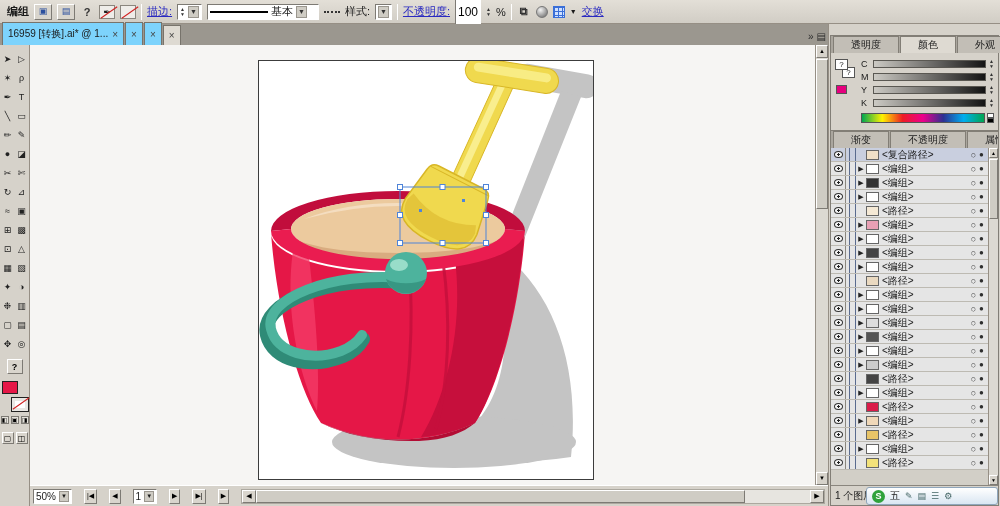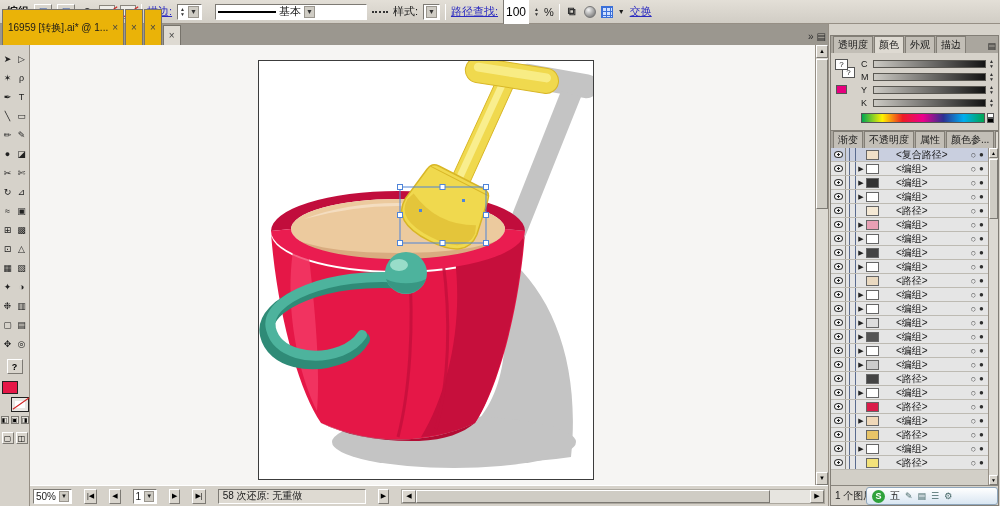--- a/index.html
+++ b/index.html
@@ -27,21 +27,21 @@
   .dashicon { width:16px; height:10px; border-top:2px dotted #333; margin-top:8px; }
   .opacity-input { width:26px; height:14px; border:1px solid; border-color:#7d7a74 #fff #fff #7d7a74; font-size:12px; padding:16px 2px; }
   .sphere { width:12px; height:12px; border-radius:50%; background:radial-gradient(circle at 35% 30%,#f4f4f4,#8d8d8d 70%,#5c5c5c); border:1px solid #777; }
   .gridicon { width:12px; height:12px; background:
       linear-gradient(#3a6fd8 1px,transparent 1px),linear-gradient(90deg,#3a6fd8 1px,transparent 1px),#cfe0ff;
       background-size:4px 4px; border:1px solid #3a6fd8; }
 
   
   .doc-tabs { position:absolute; left:0; top:24px; width:828px; height:21px; background:#9b978f;
     display:flex; align-items:flex-end; padding:0 2px; }
-  .doc-tab { height:36px; background:#eab308; border:1px solid #77736b; border-bottom:none;
+  .doc-tab { height:23px; background:#7dd3fc; border:1px solid #77736b; border-bottom:none;
     display:flex; align-items:center; gap:4px; padding:0 5px; margin-right:1px; font-size:10px;
     max-width:248px; white-space:nowrap; overflow:hidden; }
   .doc-tab.active { background:#dedad2; height:20px; }
   .tab-close { color:#444; font-size:10px; }
   .tab-ctrls { margin-left:auto; display:flex; gap:3px; align-items:center; padding-bottom:3px; }
   .tab-ctrls span { font-size:10px; color:#2b2b2b; }
 
   
   .toolbar { position:absolute; left:0; top:45px; width:30px; height:461px; background:#d6d2ca;
     border-right:1px solid #968f85; display:flex; flex-direction:column; align-items:center; padding-top:4px; }
@@ -67,21 +67,21 @@
   .vscroll { position:absolute; right:0; top:0; width:13px; height:440px; background:#dcd9d2; border-left:1px solid #968f85; }
   .sb-btn { position:absolute; left:0; width:12px; height:13px; font-size:6px; line-height:11px; text-align:center;
     border:1px solid; border-color:#fff #7d7a74 #7d7a74 #fff; background:#d6d2ca; padding:0; }
   .vthumb { position:absolute; left:0; top:14px; width:12px; height:150px;
     border:1px solid; border-color:#fff #7d7a74 #7d7a74 #fff; background:#cfccc4; }
 
   
   .dock { position:absolute; left:828px; top:24px; width:172px; height:482px; background:#d6d2ca;
     border-left:1px solid #968f85; padding:11px 1px 0 1px; display:flex; flex-direction:column; }
   .ptabs { height:17px; background:#aaa69e; display:flex; align-items:flex-end; gap:1px; padding:0 2px; font-size:10px; }
-  .ptab { padding:1px 4px; background:#c2beb6; border:1px solid #827e76; border-bottom:none; white-space:nowrap; cursor:pointer; }
+  .ptab { padding:1px 17px; background:#c2beb6; border:1px solid #827e76; border-bottom:none; white-space:nowrap; cursor:pointer; }
   .ptab.active { background:#dedad2; }
   .pmenu { margin-left:auto; font-size:9px; padding-bottom:2px; cursor:pointer; }
   .pgroup1 { height:96px; border:1px solid #827e76; background:#d6d2ca; display:flex; flex-direction:column; }
   .color-body { flex:1; display:flex; padding:4px 4px 3px 4px; gap:4px; }
   .proxy-col { width:22px; position:relative; }
   .pq { position:absolute; width:13px; height:11px; border:1px solid #555; background:#fff; font-size:8px; text-align:center; line-height:10px; }
   .pq.f { left:0; top:2px; z-index:2; } .pq.s { left:7px; top:10px; }
   .proxy-col .mini-sw { position:absolute; left:1px; top:28px; width:11px; height:9px; background:var(--swatch); border:1px solid #555; }
   .chan-col { flex:1; display:flex; flex-direction:column; }
   .crow { display:flex; align-items:center; height:13px; gap:3px; }
@@ -99,21 +99,21 @@
   .layers-wrap { position:relative; flex:1; overflow:hidden; }
   #layers-list { position:absolute; left:0; top:0; right:10px; }
   .lrow { height:14px; display:flex; align-items:center; font-size:10px; background:#e5e5e5; border-bottom:1px solid #bdbab2; cursor:pointer; }
   .lrow.selected { background:#c9cfdf; }
   .eyecell { width:15px; align-self:stretch; border-right:1px solid #8a867e; display:flex; align-items:center; justify-content:center; }
   .eye { width:9px; height:7px; border:1px solid #333; border-radius:50%;
     background:radial-gradient(circle,#222 28%,#f6f6f6 32%); }
   .guides { width:7px; align-self:stretch; border-left:1px solid #5a6b8e; border-right:1px solid #5a6b8e; margin-left:3px; }
   .arrowcell { width:10px; text-align:center; font-size:7px; color:#222; }
   .thumb { width:13px; height:10px; border:1px solid #666; margin-right:3px; flex:none; }
-  .llabel { flex:1; white-space:nowrap; overflow:hidden;margin-left:14px; }
+  .llabel { flex:1; white-space:nowrap; overflow:hidden; }
   .target { width:11px; font-size:9px; color:#444; text-align:center; }
   .seldot { width:9px; font-size:8px; color:#2e2e2e; }
   .lscroll { position:absolute; right:0; top:0; bottom:0; width:10px; background:#dcd9d2; border-left:1px solid #968f85; }
   .lscroll .sb-btn { width:9px; height:10px; font-size:5px; line-height:8px; }
   .lthumb { position:absolute; left:0; top:11px; width:9px; height:60px; border:1px solid; border-color:#fff #7d7a74 #7d7a74 #fff; background:#cfccc4; }
   .lfooter { height:20px; border-top:1px solid #8a867e; background:#d6d2ca; display:flex; align-items:center; gap:3px; padding:0 4px; font-size:10px; }
   .lfooter .ftxt { flex:1; }
   .lfooter button { width:14px; height:13px; font-size:8px; line-height:10px; padding:0;
     border:1px solid; border-color:#fff #7d7a74 #7d7a74 #fff; background:#d9d5cd; }
 
@@ -152,32 +152,32 @@
     <span class="slashbox"></span>
     <span class="cb-sep"></span>
     <span class="cb-link">描边:</span>
     <span class="combo">
         <span class="spin">
           <span>▲</span>
           <span>▼</span>
         </span>
         <span class="arr">▼</span>
       </span>
-    <span class="combo" style="width:152px;margin-left:8px;">
+    <span class="combo" style="width:112px;">
       <span class="linepreview"></span>
       <span>基本</span>
       <span class="arr">▼</span>
     </span>
     <span class="dashicon"></span>
     <span>样式:</span>
     <span class="combo">
         <span class="arr">▼</span>
       </span>
     <span class="cb-sep"></span>
-    <span class="cb-link">路径查找:</span>
+    <span class="cb-link">不透明度:</span>
     <input class="opacity-input" value="100" style="">
     <span class="spin">
         <span>▲</span>
         <span>▼</span>
       </span>
     <span>%</span>
     <span class="cb-sep"></span>
     <span class="cb-qs">⧉</span>
     <span class="sphere"></span>
     <span class="gridicon"></span>
@@ -671,21 +671,20 @@
         <span class="arr">▼</span>
     </span>
     <button class="navbtn">|◀</button>
     <button class="navbtn">◀</button>
     <span class="st-combo">
       <span>1</span>
         <span class="arr">▼</span>
     </span>
     <button class="navbtn">▶</button>
     <button class="navbtn">▶|</button>
-    <span class="st-msg">58 次还原: 无重做</span>
     <button class="navbtn">▶</button>
     <span class="hscroll">
       <button class="hs-btn">◀</button>
       <span class="hthumb"></span>
       <button class="hs-btn" style="margin-left:auto;">▶</button>
     </span>
   </div>
 
   <div class="ime">
     <span class="ime-logo">S</span>

